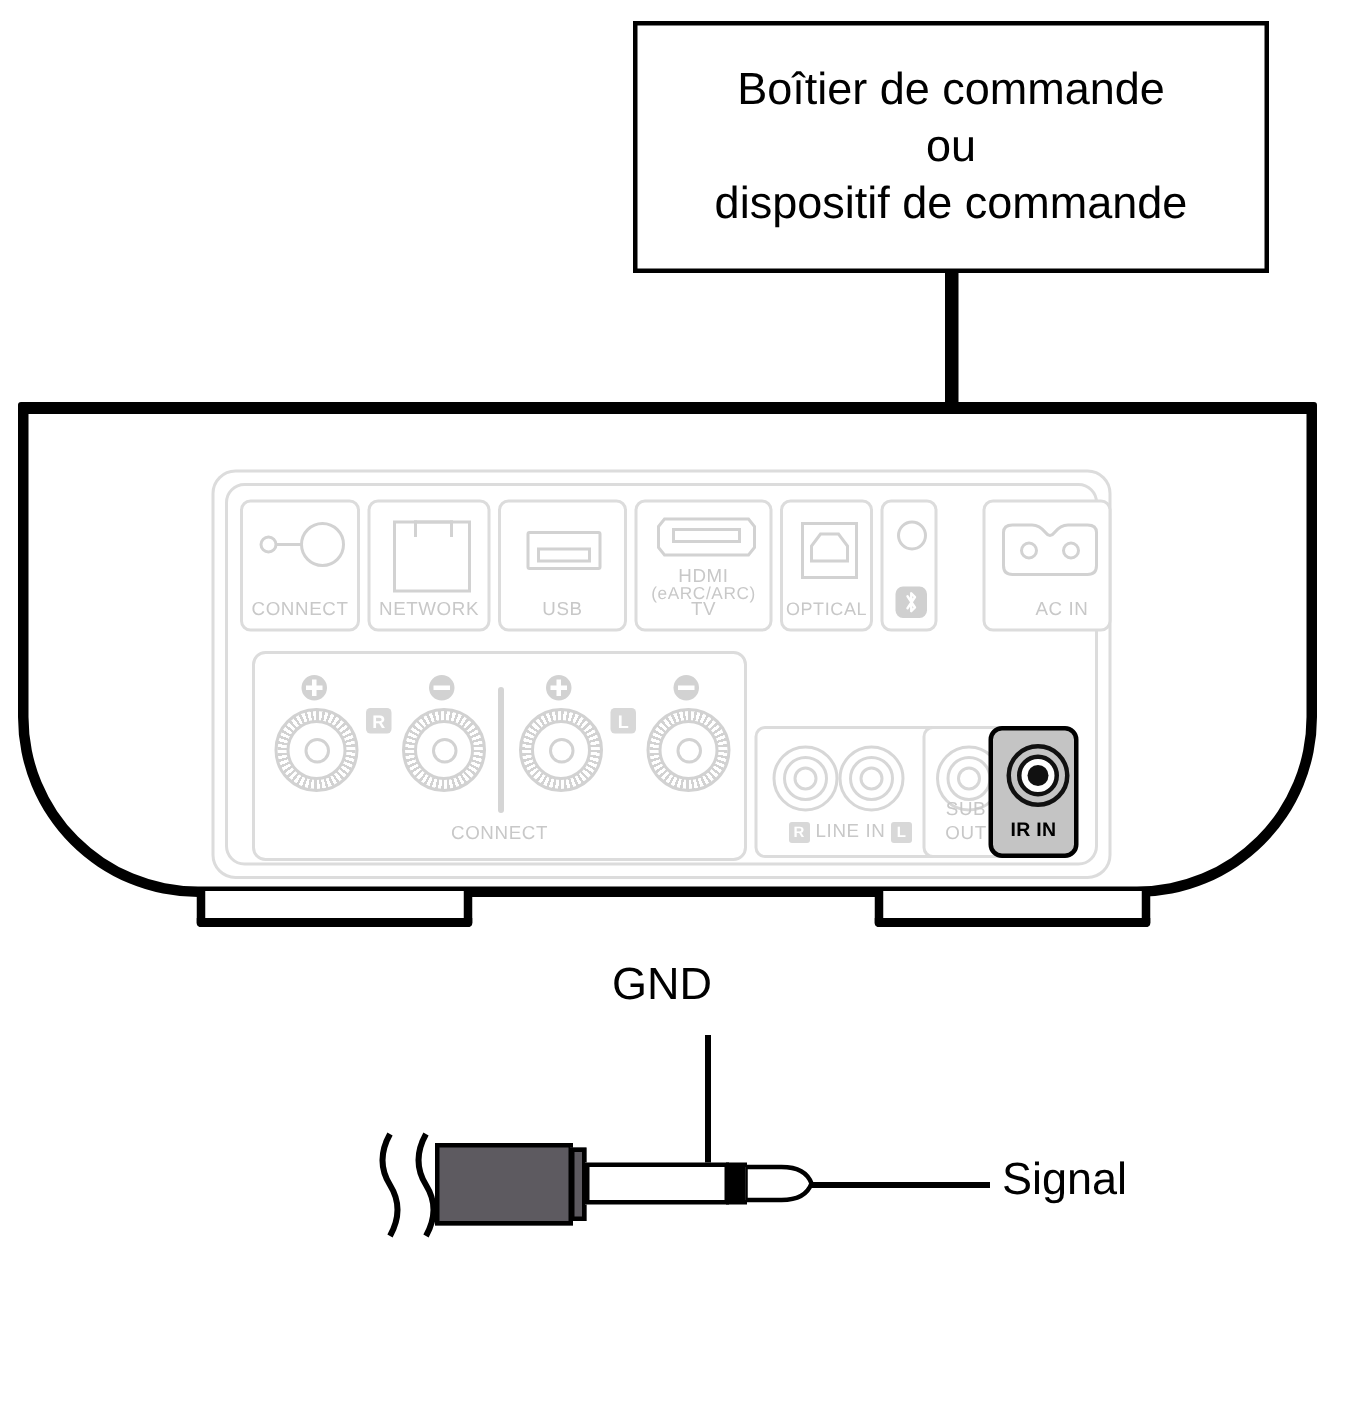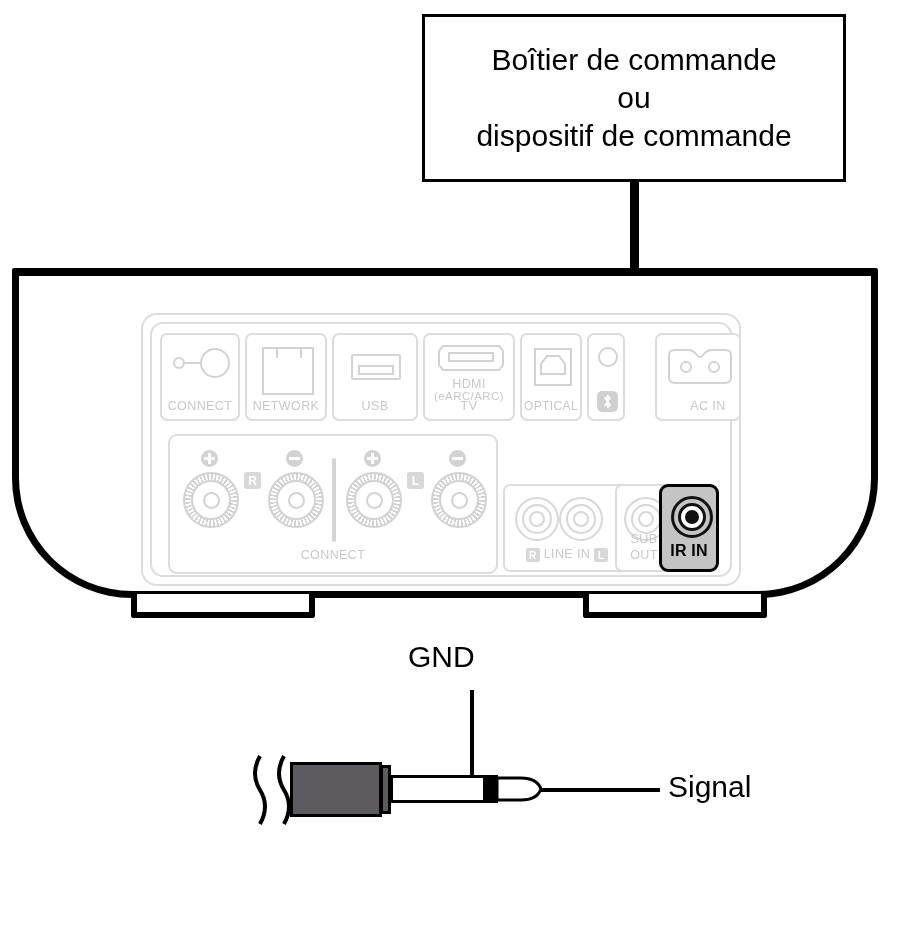--- a/index.html
+++ b/index.html
@@ -72,21 +72,21 @@
                border:2px solid #d7d7d7;box-sizing:border-box;}
   .rca::after{content:"";position:absolute;width:16px;height:16px;border-radius:50%;
               border:2px solid #d7d7d7;box-sizing:border-box;}
   .badge{display:inline-flex;width:14px;height:14px;background:#d8d8d8;
          border-radius:2px;color:#fff;font-size:10px;font-weight:bold;
          align-items:center;justify-content:center;vertical-align:middle;}
 
   
   .irin{position:absolute;left:659px;top:484px;width:60px;height:88px;
         background:#c4c4c4;border:3px solid #000;border-radius:9px;box-sizing:border-box;}
-  .irin .cap{color:#000;font-weight:bold;font-size:16px;letter-spacing:.2px;}
+  .irin .cap{color:#000;font-weight:bold;font-size:13px;letter-spacing:.2px;}
   .ir-jack{position:absolute;left:9px;top:9px;width:42px;height:42px;border-radius:50%;
            border:3px solid #111;box-sizing:border-box;background:#c4c4c4;
            display:flex;align-items:center;justify-content:center;}
   .ir-jack::before{content:"";position:absolute;width:28px;height:28px;border-radius:50%;
                    border:3px solid #111;box-sizing:border-box;background:#fff;}
   .ir-jack::after{content:"";position:absolute;width:14px;height:14px;border-radius:50%;
                   background:#111;}
 
   
   .bt-badge{position:absolute;width:21px;height:21px;border-radius:5px;background:#d0d0d0;

